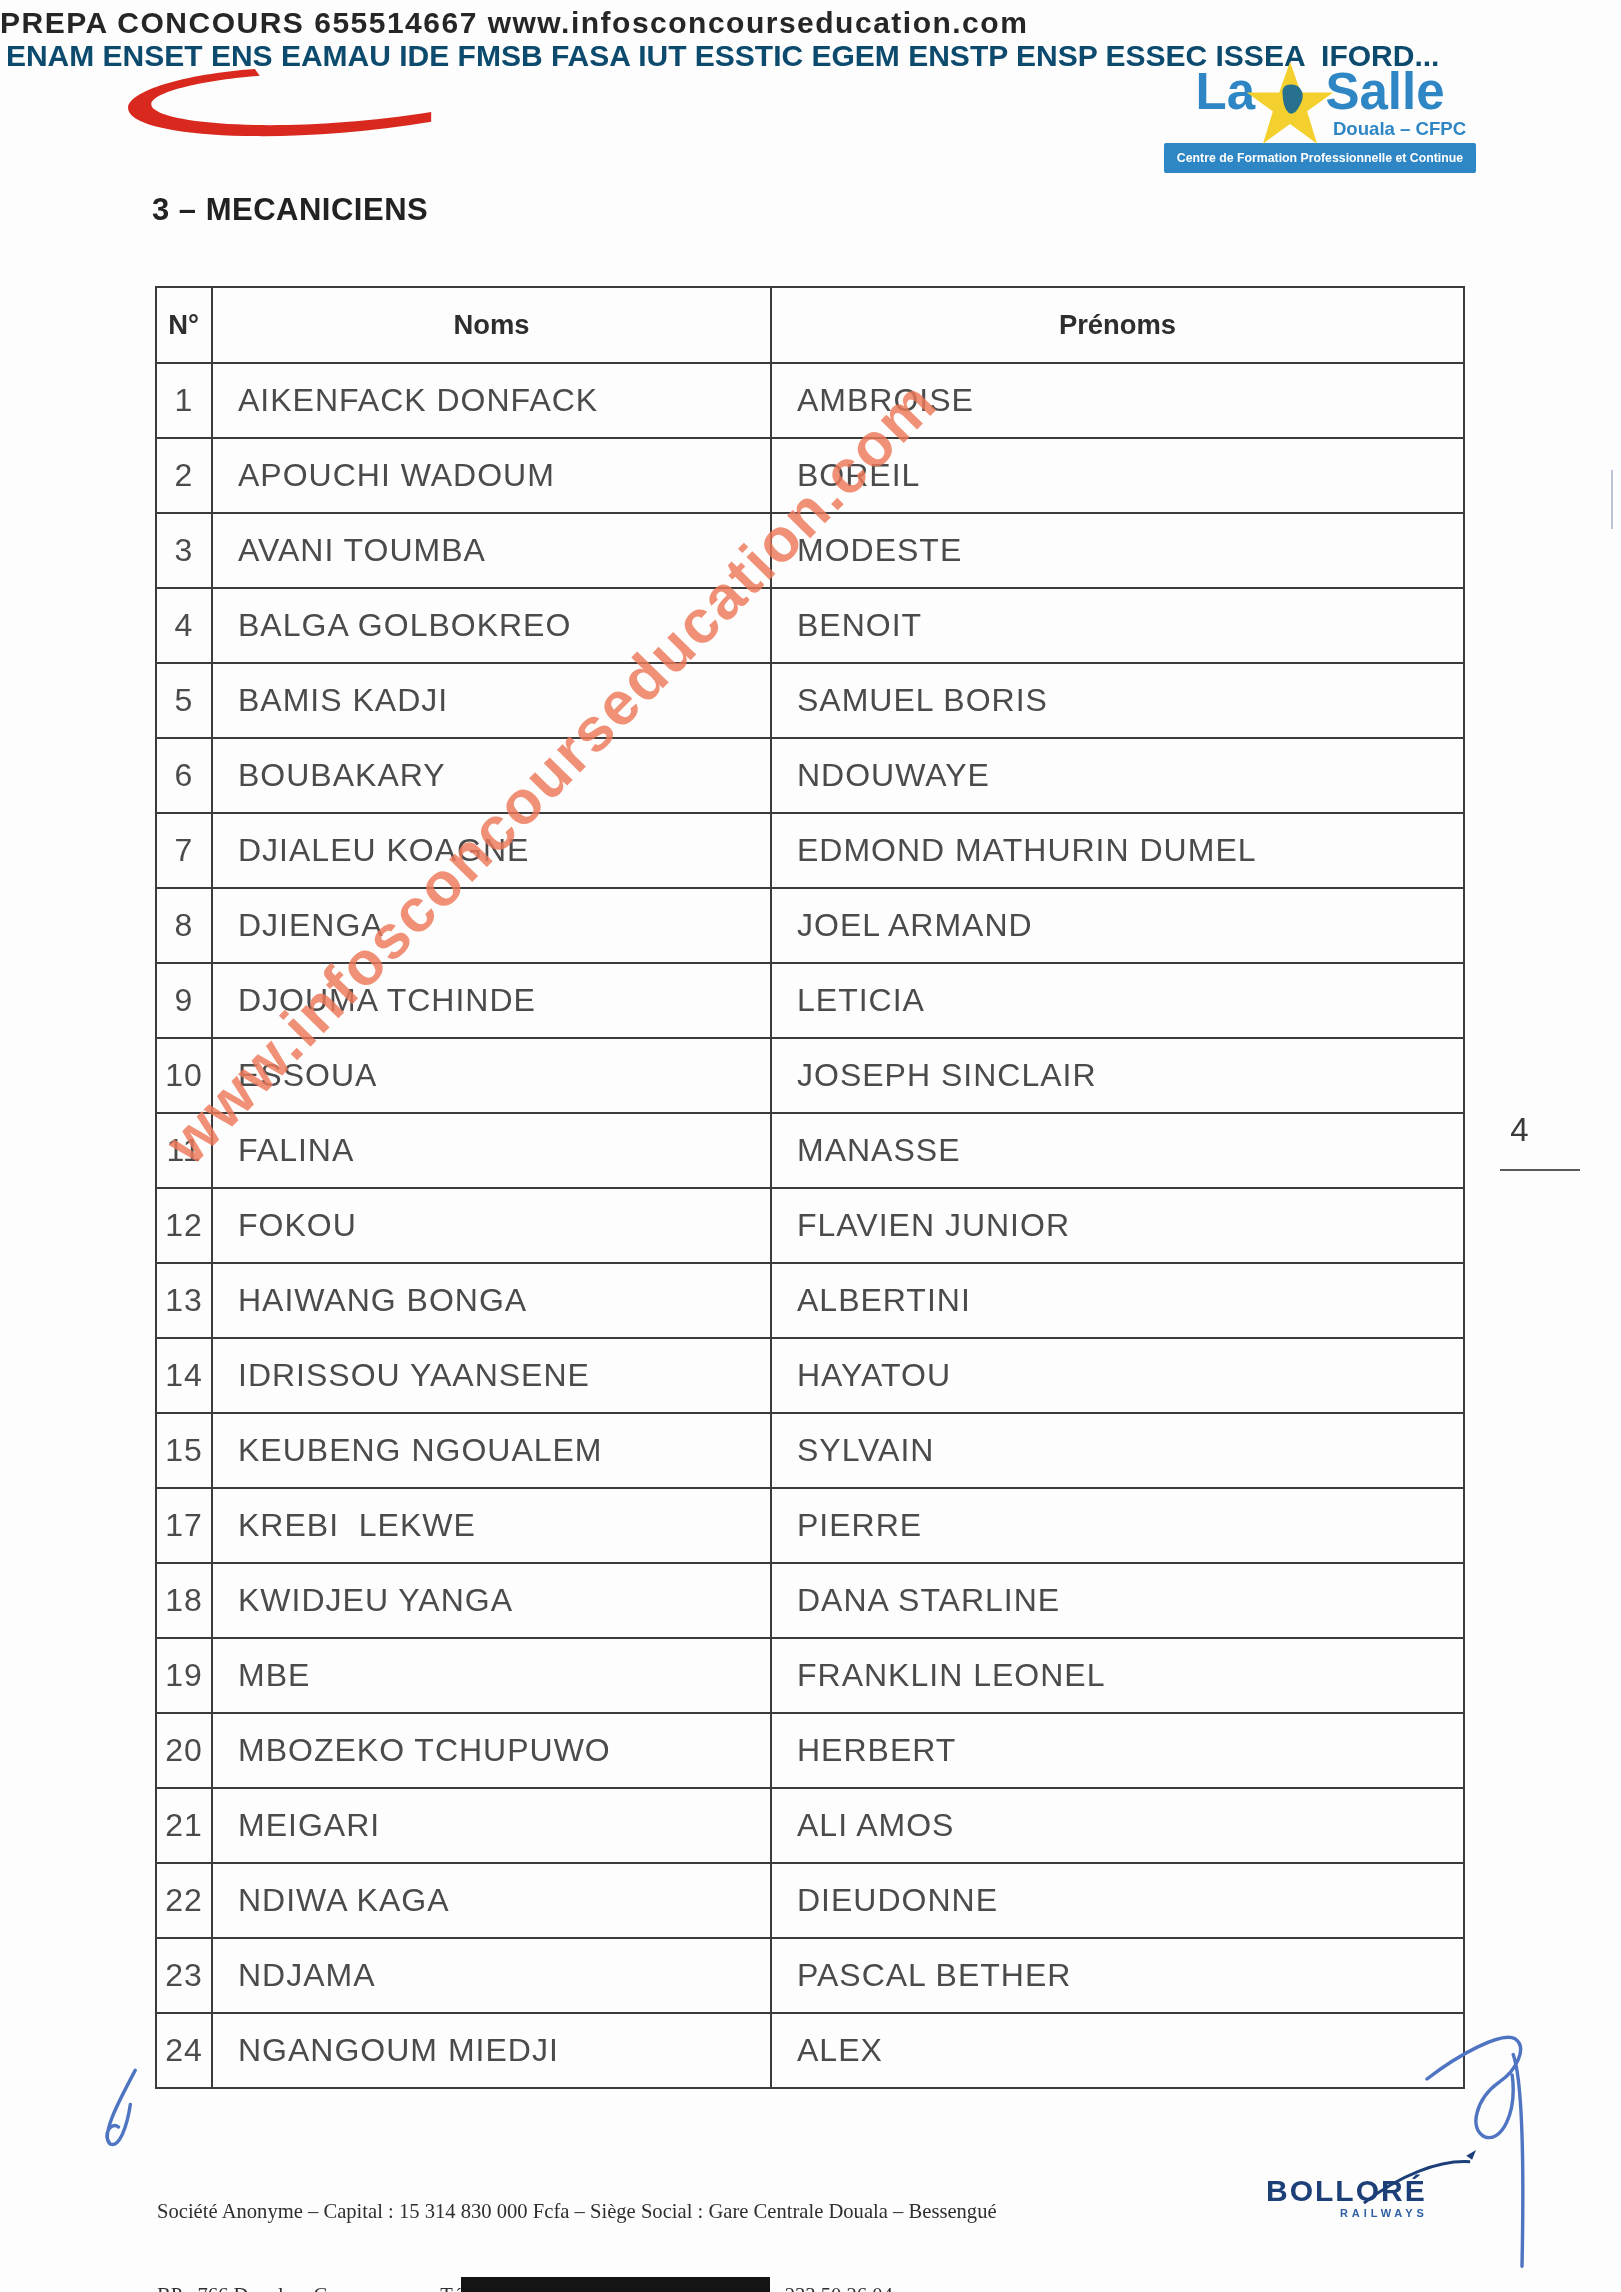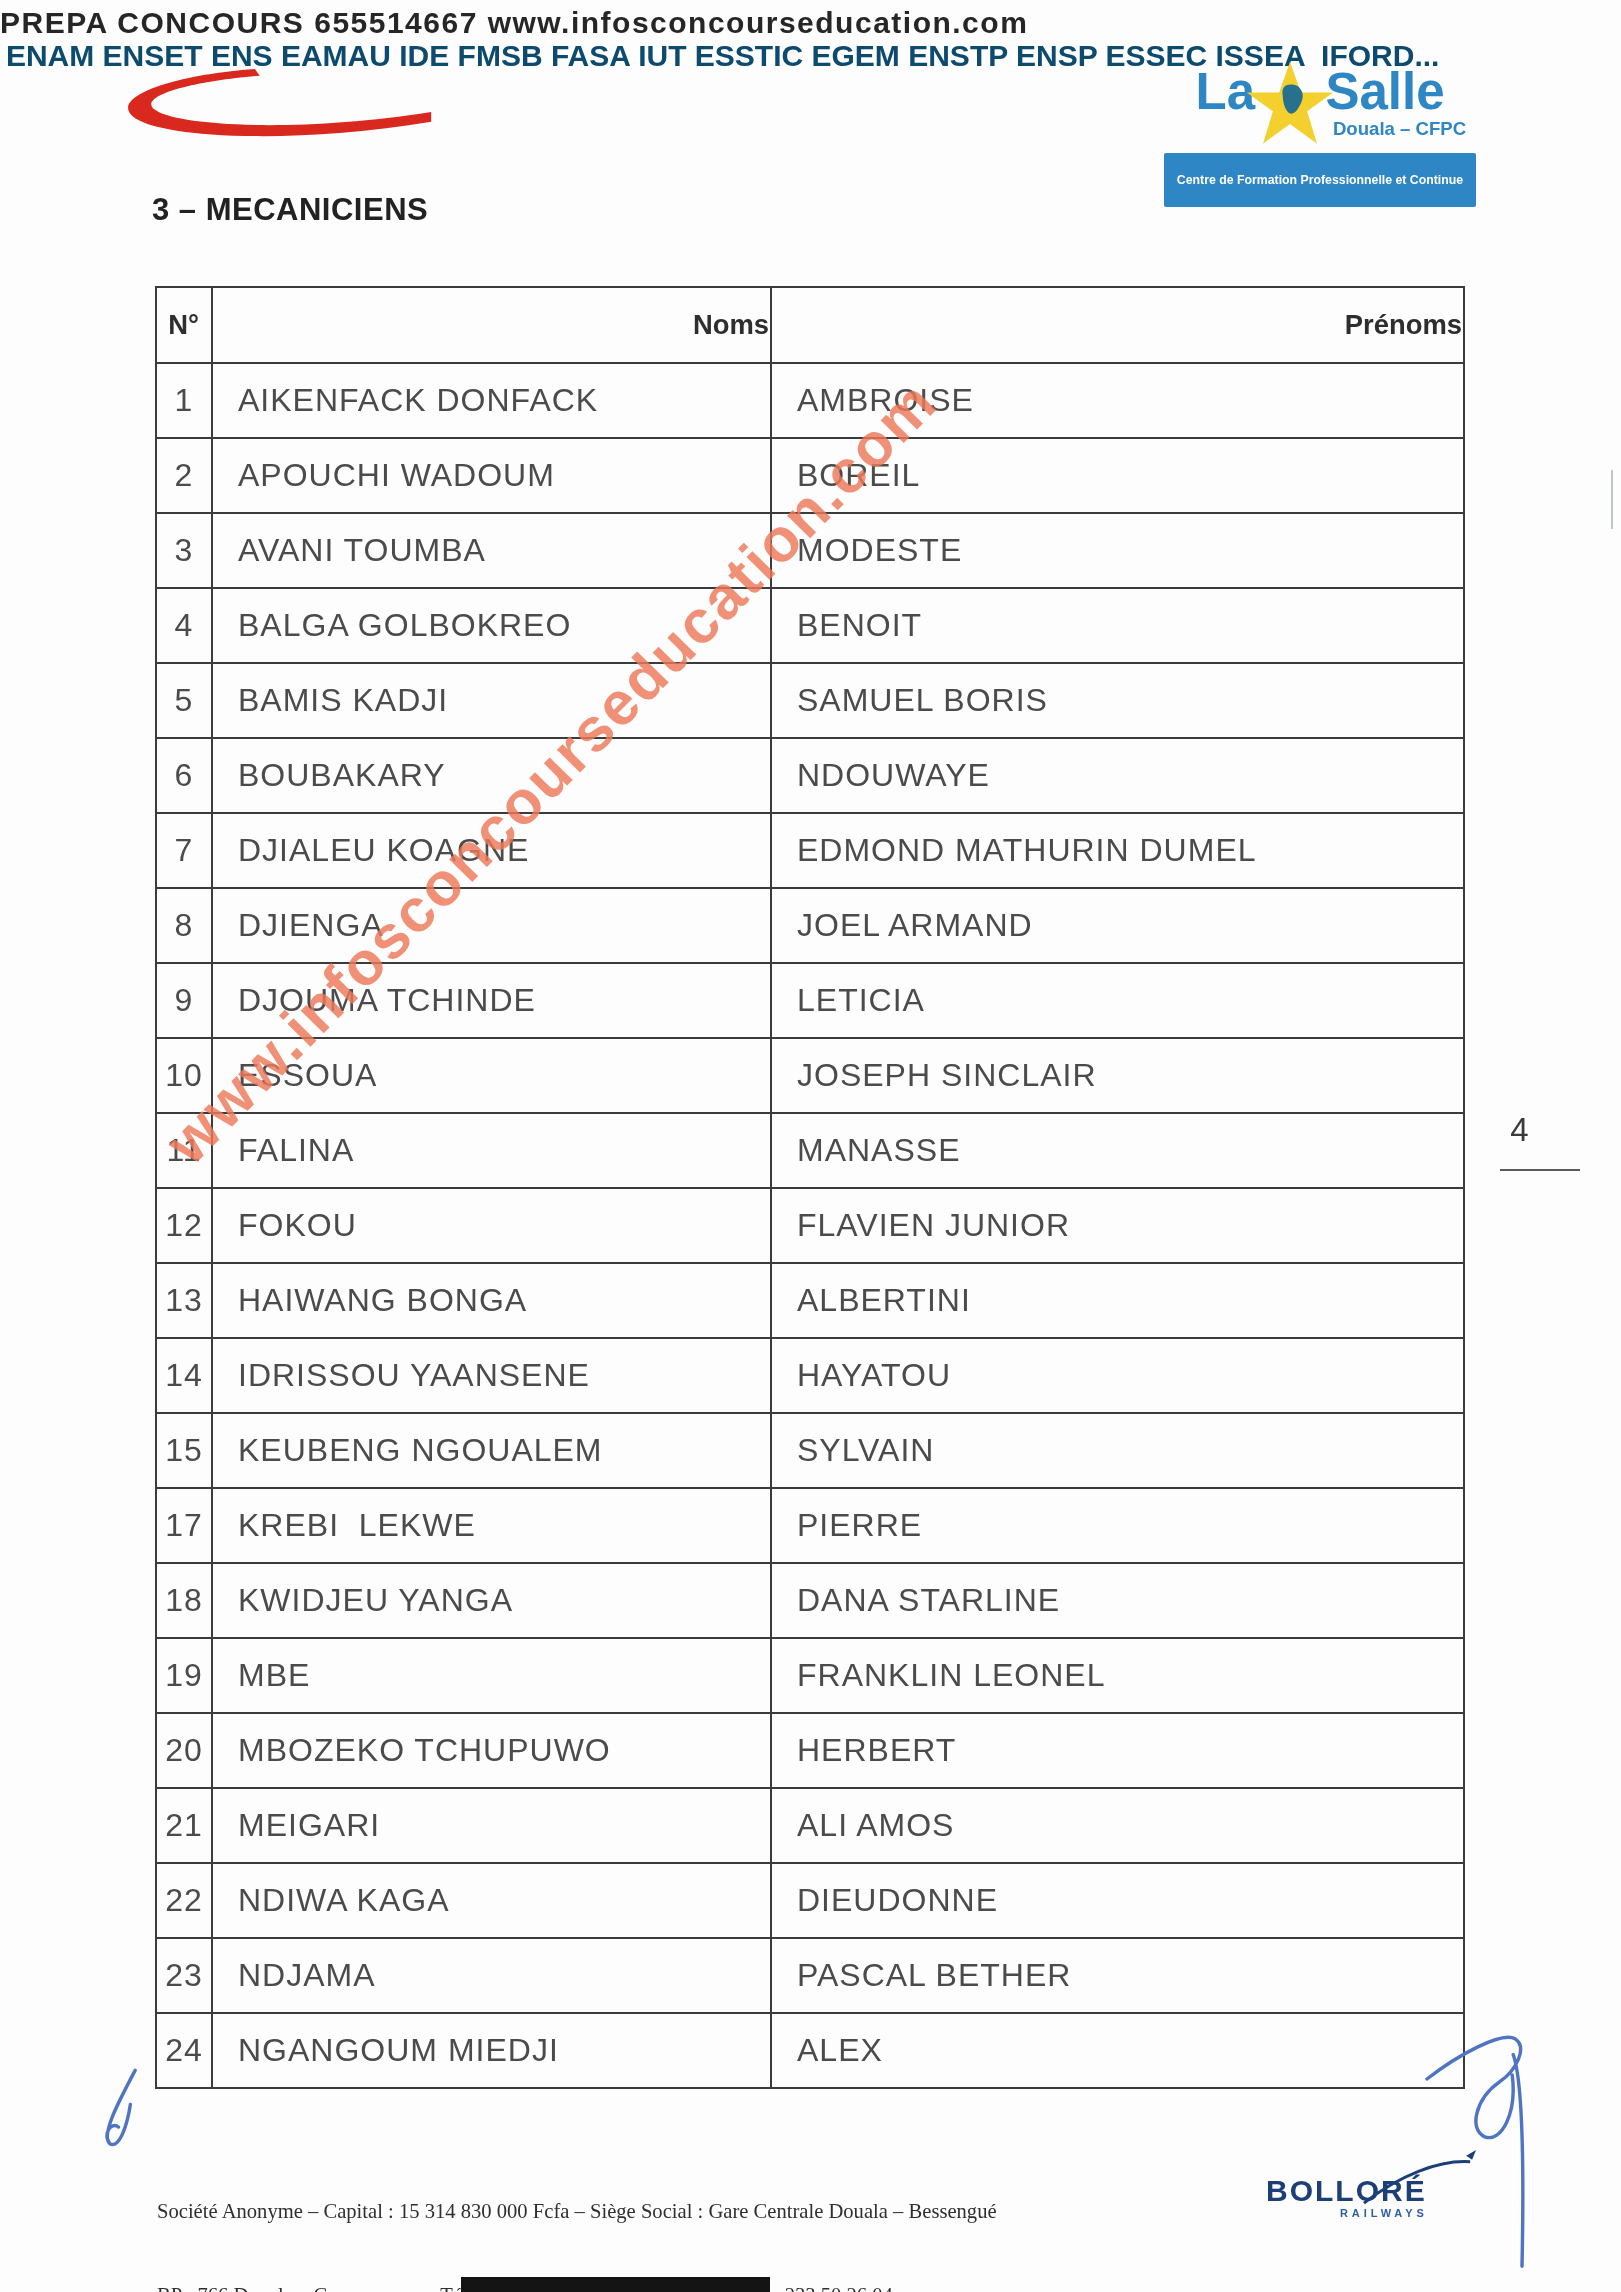--- a/index.html
+++ b/index.html
@@ -13,28 +13,28 @@
   .hdr2{position:absolute;top:39px;left:5.9px;width:1615px;
     font-weight:700;font-size:30px;letter-spacing:0px;color:#0c4a6e;white-space:pre;}
   
   .camrail{position:absolute;left:103px;top:57px;width:529px;height:110px;}
   
   .lasalle{position:absolute;left:1164px;top:59px;width:312px;}
   .lasalle-row{display:flex;align-items:center;justify-content:center;position:relative;height:65px;}
   .lasalle-la,.lasalle-salle{font-weight:700;font-size:51px;line-height:51px;color:#2e86c5;}
   .lasalle-star{width:90px;height:90px;margin:0 -9.8px;position:relative;top:13.7px;z-index:1;}
   .lasalle-sub{ text-align:right;font-weight:700;font-size:18.6px;color:#2e86c5;padding-right:9.8px;margin-top:-5.9px;}
-  .lasalle-banner{margin-top:13px;background:#2e86c5;color:#fff;font-weight:700;font-size:12.3px;
-     text-align:center;padding:20px 2px;border-radius:2px;letter-spacing:0px;white-space:nowrap;}
+  .lasalle-banner{margin-top:3px;background:#2e86c5;color:#fff;font-weight:700;font-size:12.3px;
+     text-align:center;padding:8px 2px;border-radius:2px;letter-spacing:0px;white-space:nowrap;}
   
   .sec-title{position:absolute;left:152px;top:192px;font-weight:700;font-size:31px;letter-spacing:0.5px;color:#222;white-space:pre;}
   
   table.doc{position:absolute;left:155px;top:286px;width:1308px;border-collapse:collapse;table-layout:fixed;}
   table.doc th,table.doc td{border:2px solid #3b3b3b;vertical-align:middle;}
-  table.doc th{height:72px;font-weight:600;font-size:27.4px;color:#2e2e2e;text-align:right;padding-left:1px;white-space:pre;}
+  table.doc th{height:72px;font-weight:600;font-size:27.4px;color:#2e2e2e;text-align:center;padding-left:1px;white-space:pre;}
   table.doc th.numh{text-align:center;padding-left:0;}
   table.doc td{height:71px;font-size:32px;color:#4b4b4b;letter-spacing:1px;white-space:pre;}
   td.num{text-align:center;}
   td.name{padding-left:25px;}
   
   .watermark{position:absolute;left:11.8px;top:737px;width:1078px;text-align:center;
     transform:rotate(-45.5deg);transform-origin:center;
     font-weight:700;font-size:61px;letter-spacing:2px;color:#ee7a5a;opacity:.82;white-space:nowrap;z-index:5;}
   
   .pagenum{position:absolute;left:1490px;top:1111px;width:59px;text-align:center;font-size:33px;color:#3a3a3a;}

